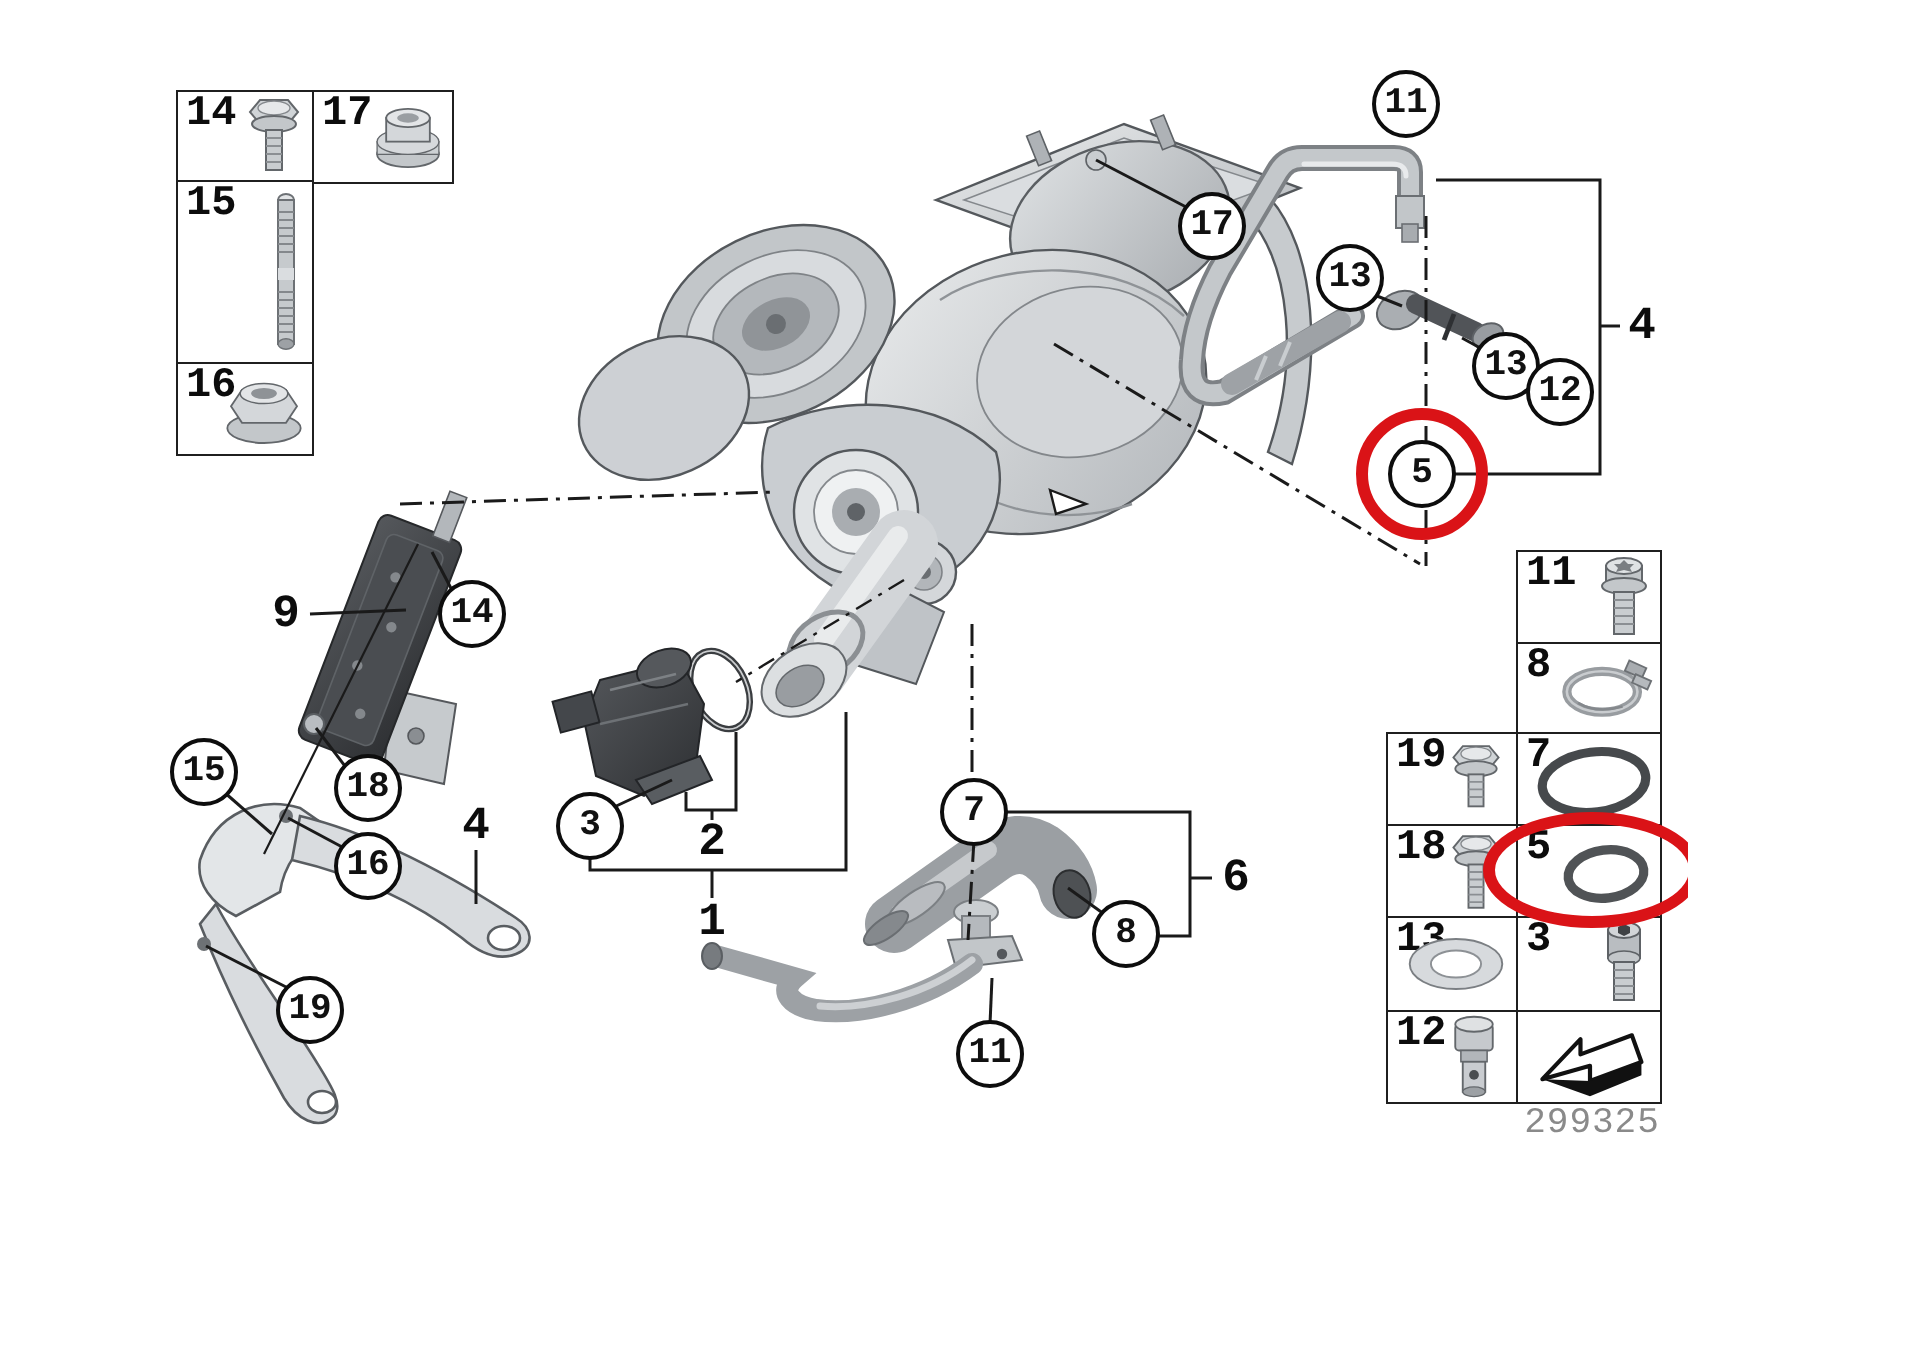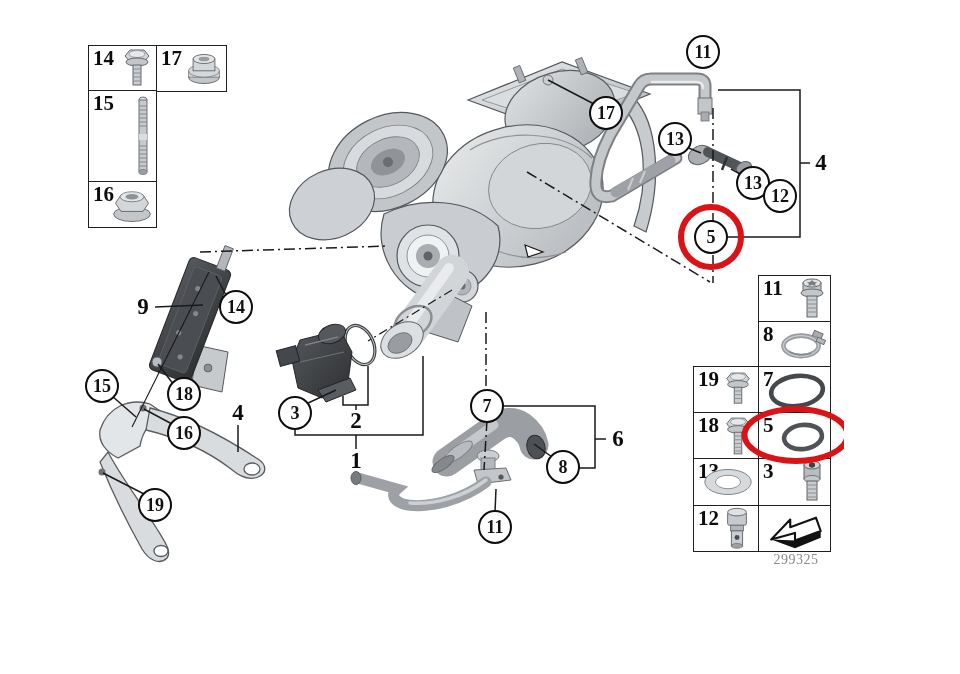--- a/index.html
+++ b/index.html
@@ -1,18 +1,18 @@
 <!DOCTYPE html>
 <html><head>
 <meta charset="utf-8">
 <style>
   html,body{margin:0;padding:0;background:#ffffff;}
   .stage{
     position:relative;width:844px;height:674px;background:#fff;overflow:hidden;
-    font-family:Liberation Serif, serif;color:#111;
+    font-family:Liberation Mono, monospace;color:#111;
   }
   .art{position:absolute;left:0;top:0;}
   
   .box{position:absolute;border:1.5px solid #1f1f1f;background:#fff;box-sizing:border-box;}
   .box .num{
     position:absolute;top:0px;left:4px;font-weight:bold;font-size:21px;line-height:24px;color:#0c0c0c;
   }
   .box .glyph{position:absolute;right:2px;top:50%;transform:translateY(-50%);}
   .box .glyph-c{position:absolute;left:50%;top:55%;transform:translate(-50%,-50%);}
   
@@ -28,21 +28,21 @@
   .red-ring{
     position:absolute;width:54px;height:54px;border:6px solid #da1317;border-radius:50%;
     transform:translate(-50%,-50%);z-index:5;
   }
   .red-ellipse{
     position:absolute;width:97px;height:46px;border:6px solid #da1317;border-radius:50%;
     transform:translate(-50%,-50%);z-index:7;pointer-events:none;
   }
   .figcode{
     position:absolute;left:756px;top:552px;width:80px;text-align:center;
-    font-size:14px;letter-spacing:0.5px;color:#8a8a8a;z-index:4;
+    font-size:18px;letter-spacing:0.5px;color:#8a8a8a;z-index:4;
   }
 </style>
 </head>
 <body>
 
 <div class="stage">
 
   <svg class="art" width="960" height="674" viewBox="0 0 960 674">
     <defs>
       <linearGradient id="gA" x1="0" y1="0" x2="1" y2="1">

